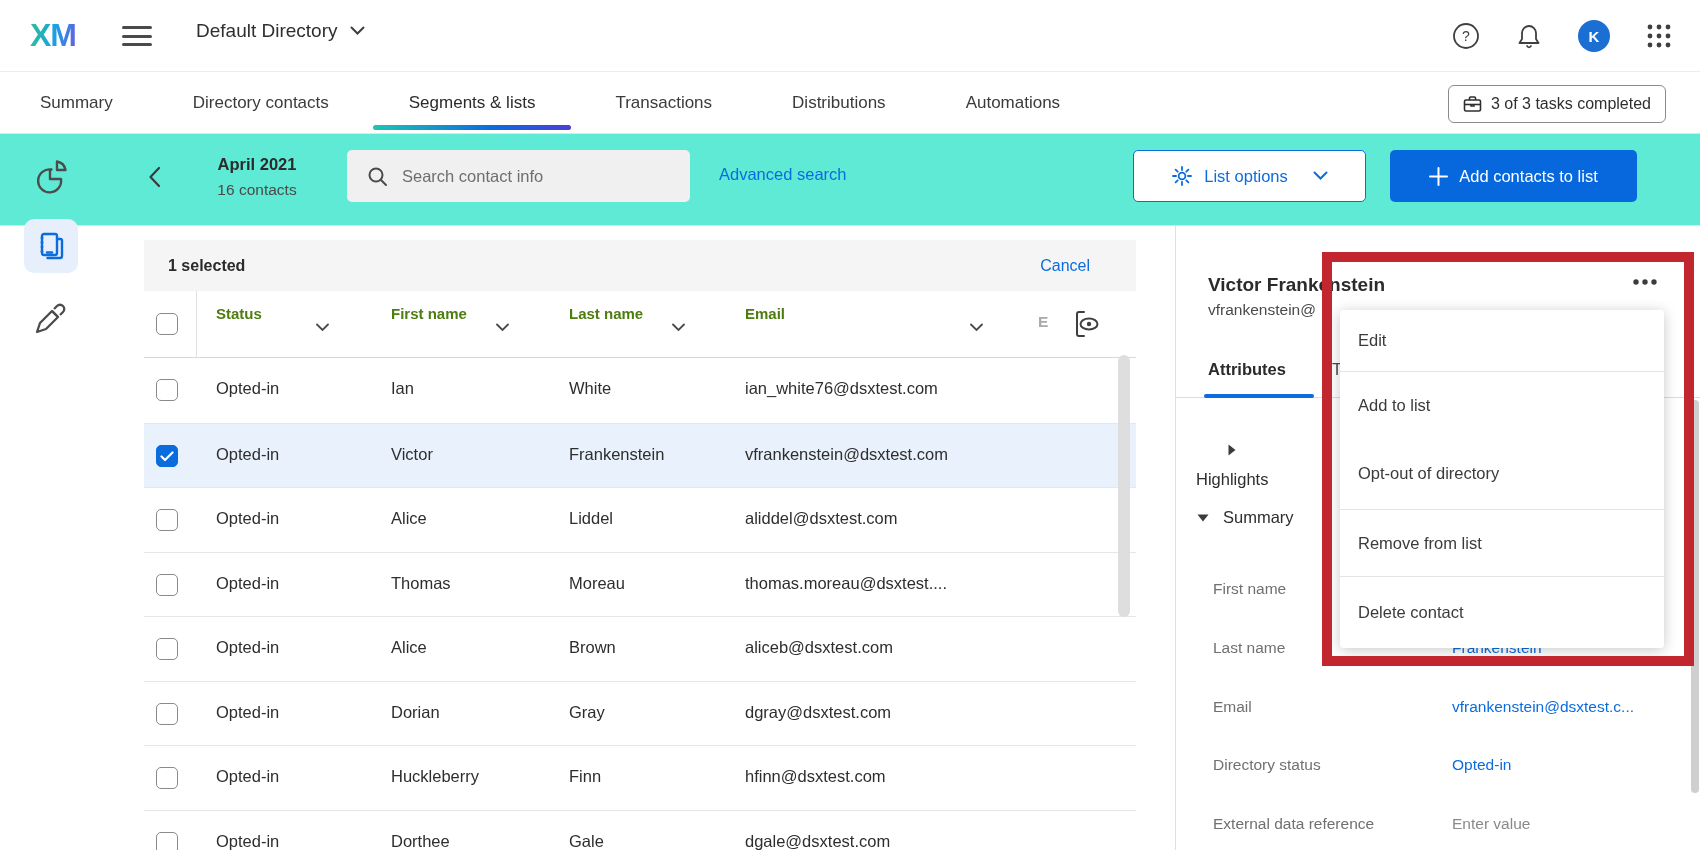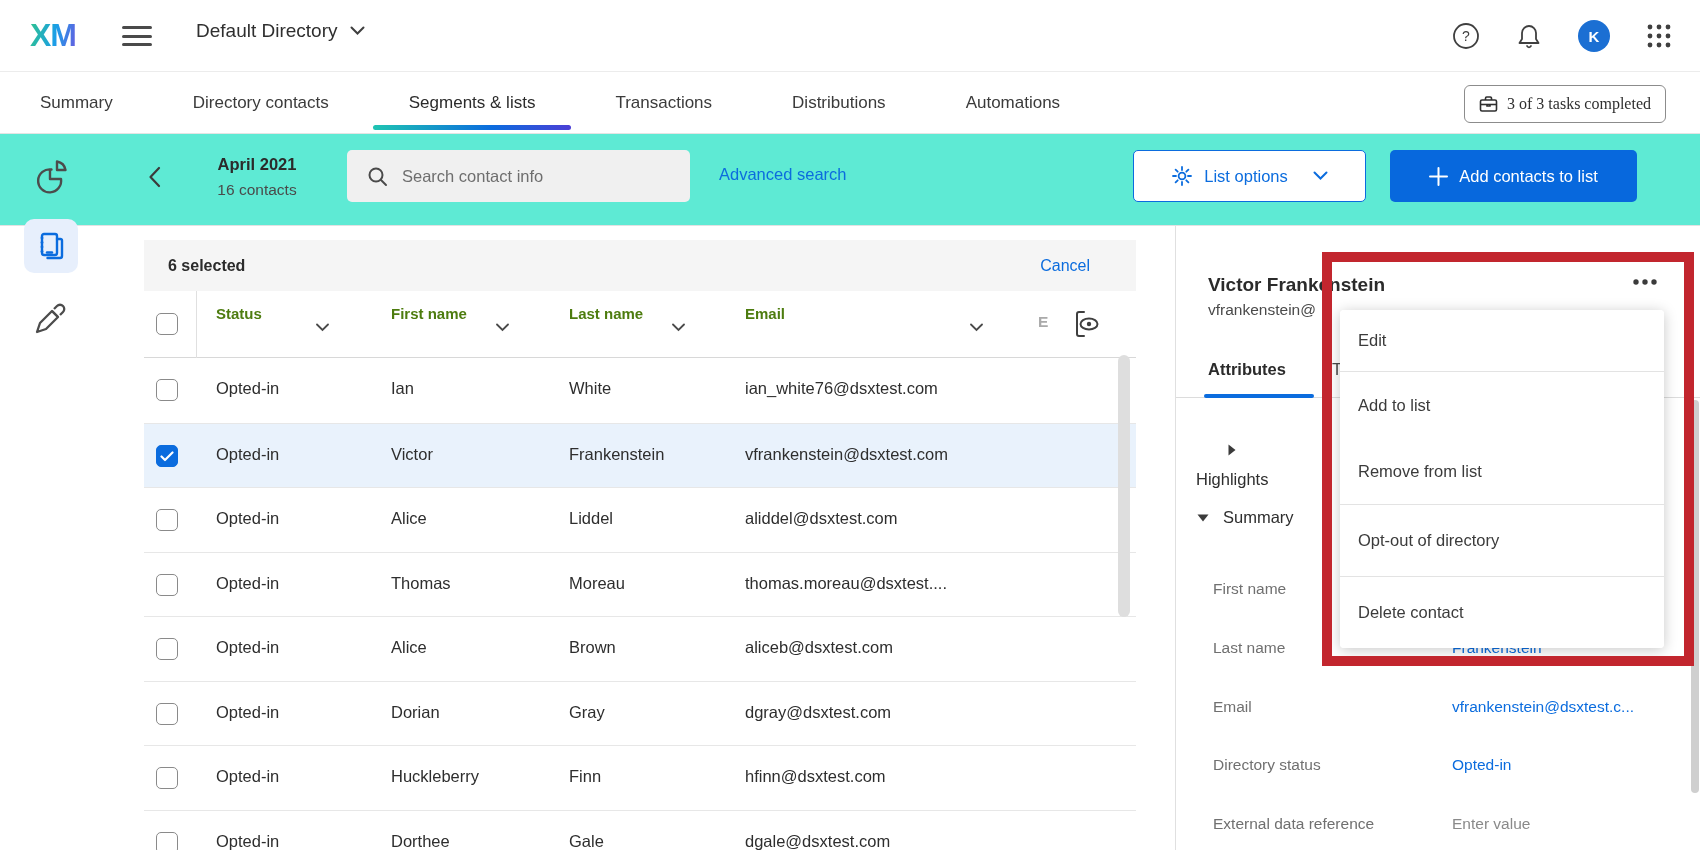--- a/index.html
+++ b/index.html
@@ -21,21 +21,21 @@
   .topbar-icons { position:absolute; right:28px; top:0; height:72px; display:flex; align-items:center; gap:36px; }
   .tb-icon { color:#3f3f3f; cursor:pointer; display:flex; align-items:center; }
   .avatar { width:32px; height:32px; border-radius:50%; background:#1b6fd3; color:#fff; font-size:15px; font-weight:bold; display:flex; align-items:center; justify-content:center; cursor:pointer; }
 
   
   .navtabs { position:absolute; left:0; top:72px; width:1700px; height:62px; border-bottom:1px solid #e4e4e4; display:flex; align-items:center; padding-left:36px; gap:72px; }
   .navtab { font-size:17px; color:#3b3b3b; cursor:pointer; position:relative; padding:19px 4px; white-space:nowrap; }
   .navtab.active { color:#2b2b2b; }
   .navtab.active::after { content:""; position:absolute; left:-32px; right:-32px; bottom:2px; height:5px; border-radius:3px;
     background:linear-gradient(90deg,#1fc4b2 0%,#0b6cde 60%,#4b3fd6 100%); }
-  .tasks-badge { position:absolute; right:34px; top:13px; height:38px; border:1px solid #8c8c8c; border-radius:6px; display:flex; align-items:center; gap:9px; padding:0 14px; font-size:16px; color:#2f2f2f; background:#fff; cursor:pointer;font-family:Liberation Serif, serif; }
+  .tasks-badge { position:absolute; right:34px; top:13px; height:38px; border:1px solid #8c8c8c; border-radius:6px; display:flex; align-items:center; gap:9px; padding:0 14px; font-size:16px; color:#2f2f2f; background:#fff; cursor:pointer; }
 
   
   .toolbar { position:absolute; left:0; top:134px; width:1700px; height:92px; border-bottom:1px solid #e2e2e2; background:#5eead4; }
   .back-btn { position:absolute; left:148px; top:32px; color:#3b3b3b; cursor:pointer; }
   .list-title-block { position:absolute; left:198px; top:17px; width:118px; text-align:center; }
   .list-title { font-size:16.5px; font-weight:bold; color:#2b2b2b; line-height:26px; }
   .list-count { font-size:15.5px; color:#4a4a4a; line-height:26px; }
   .search-box { position:absolute; left:347px; top:16px; width:343px; height:52px; background:#f0f0f0; border-radius:5px; display:flex; align-items:center; padding-left:20px; gap:14px; }
   .search-box input { border:none; outline:none; background:transparent; font-size:16.5px; color:#2f2f2f; width:250px; font-family:"Liberation Sans",sans-serif; }
   .search-box input::placeholder { color:#6e6e6e; }
@@ -226,21 +226,21 @@
     <svg width="36" height="36" viewBox="0 0 36 36">
         <path d="M4 32l3-9 12-12 6 6-12 12-9 3z" stroke="#4c4c4c" stroke-width="2.3" fill="none" stroke-linejoin="round"></path>
         <path d="M21 9l3-3a4.2 4.2 0 0 1 6 6l-3 3" stroke="#4c4c4c" stroke-width="2.3" fill="none" stroke-linejoin="round"></path>
         <path d="M19 11l6 6" stroke="#4c4c4c" stroke-width="2.3"></path>
       </svg>
   </div>
 
   <div class="panel-divider"></div>
 
   <div class="selection-bar">
-    <span class="selection-text">6 selected</span>
+    <span class="selection-text">1 selected</span>
     <span class="cancel-link">Cancel</span>
   </div>
 
   <div class="thead">
     <div class="cb" style="top:22px;"></div>
     <div class="col-divider"></div>
     <div class="th" style="left:72px;">Status</div>
     <div class="th-chev" style="left:172px;"><svg width="13" height="9" viewBox="0 0 13 9">
           <path d="M1 1.5l5.5 5.5L12 1.5" stroke="currentColor" stroke-width="1.8" fill="none" stroke-linecap="round"></path>
         </svg></div>
@@ -374,20 +374,20 @@
   <div class="field-value link" style="top:756px;">Opted-in</div>
 
   <div class="field-label" style="top:815px;">External data reference</div>
   <div class="field-value placeholder" style="top:815px;">Enter value</div>
 
   <div class="panel-scrollbar"></div>
 
   <div class="ctx-menu">
     <div class="ctx-item h62 divided">Edit</div>
     <div class="ctx-item h66">Add to list</div>
+    <div class="ctx-item h72 divided">Opt-out of directory</div>
     <div class="ctx-item h67 divided">Remove from list</div>
-    <div class="ctx-item h72 divided">Opt-out of directory</div>
     <div class="ctx-item h71">Delete contact</div>
   </div>
 
   <div class="annotation-box"></div>
 
 </div>
 
 </body></html>

